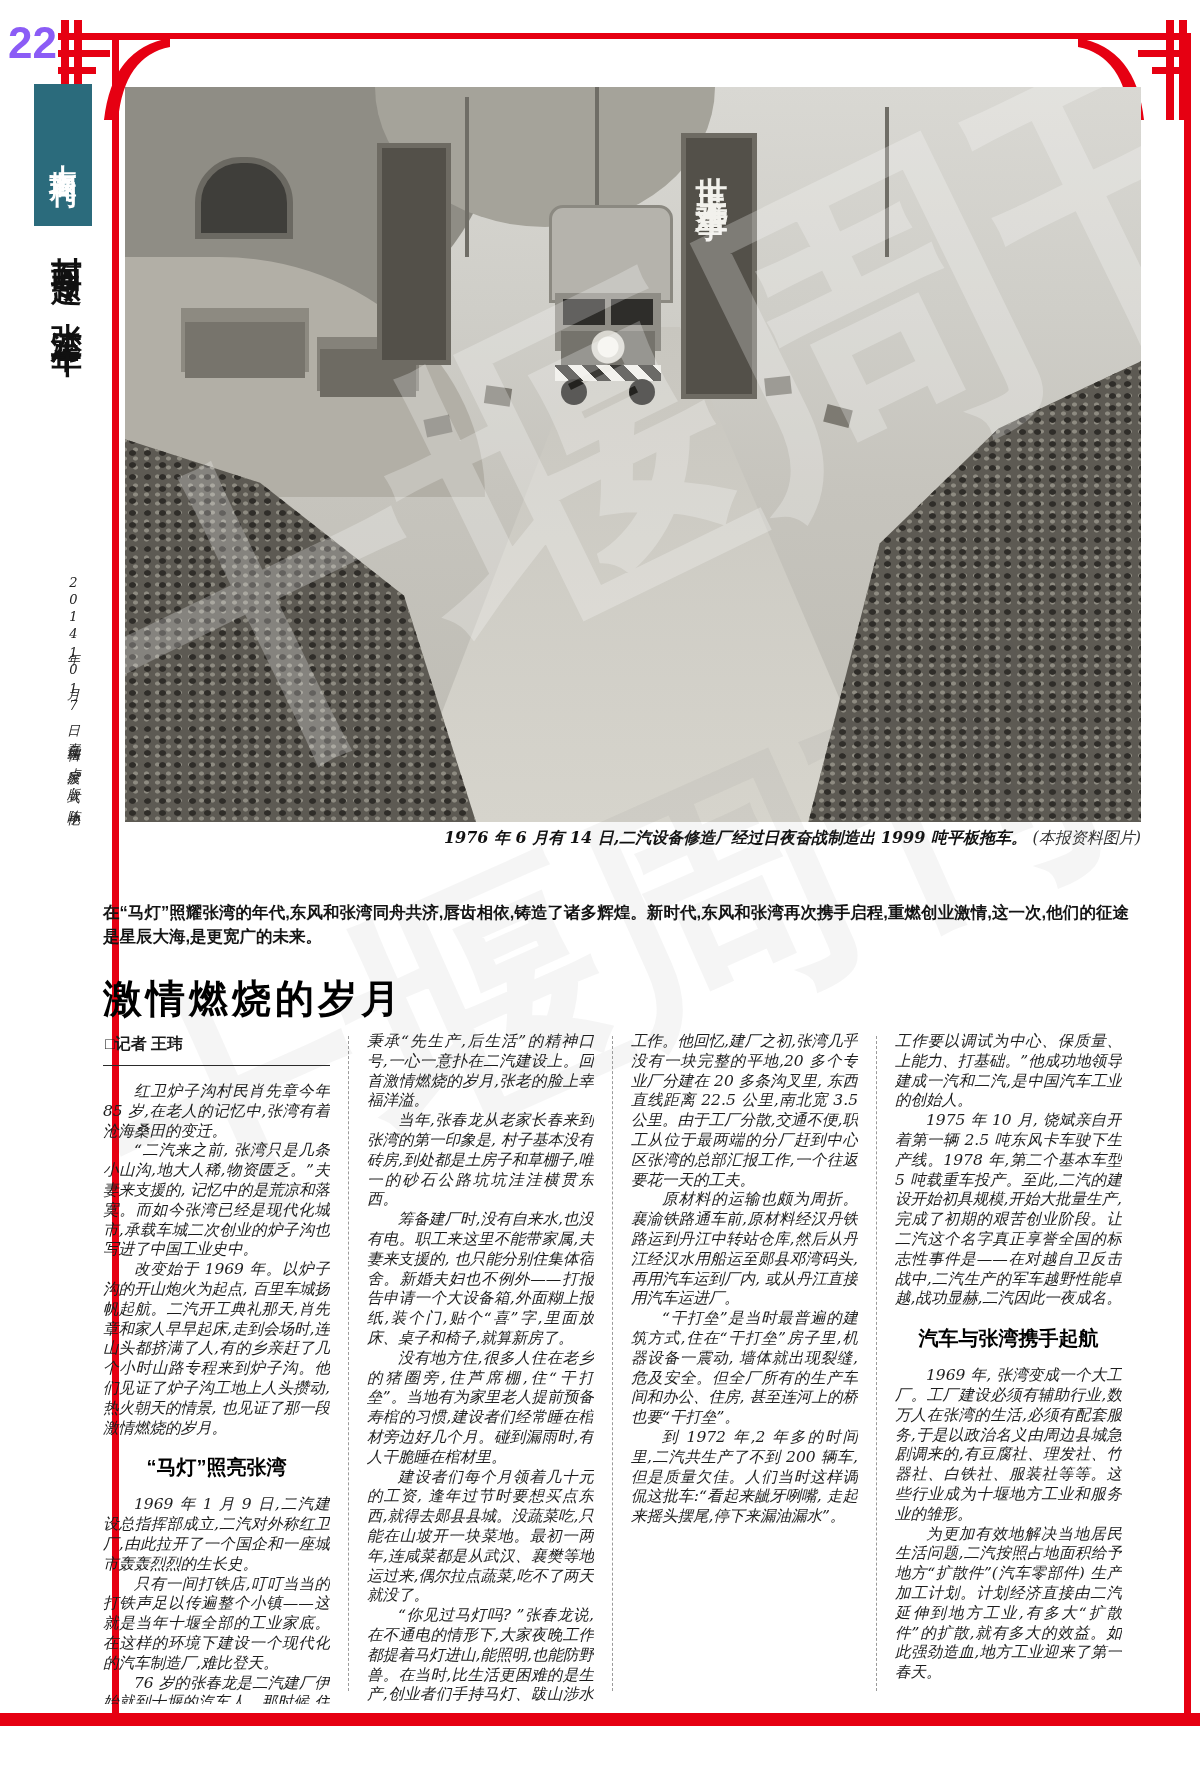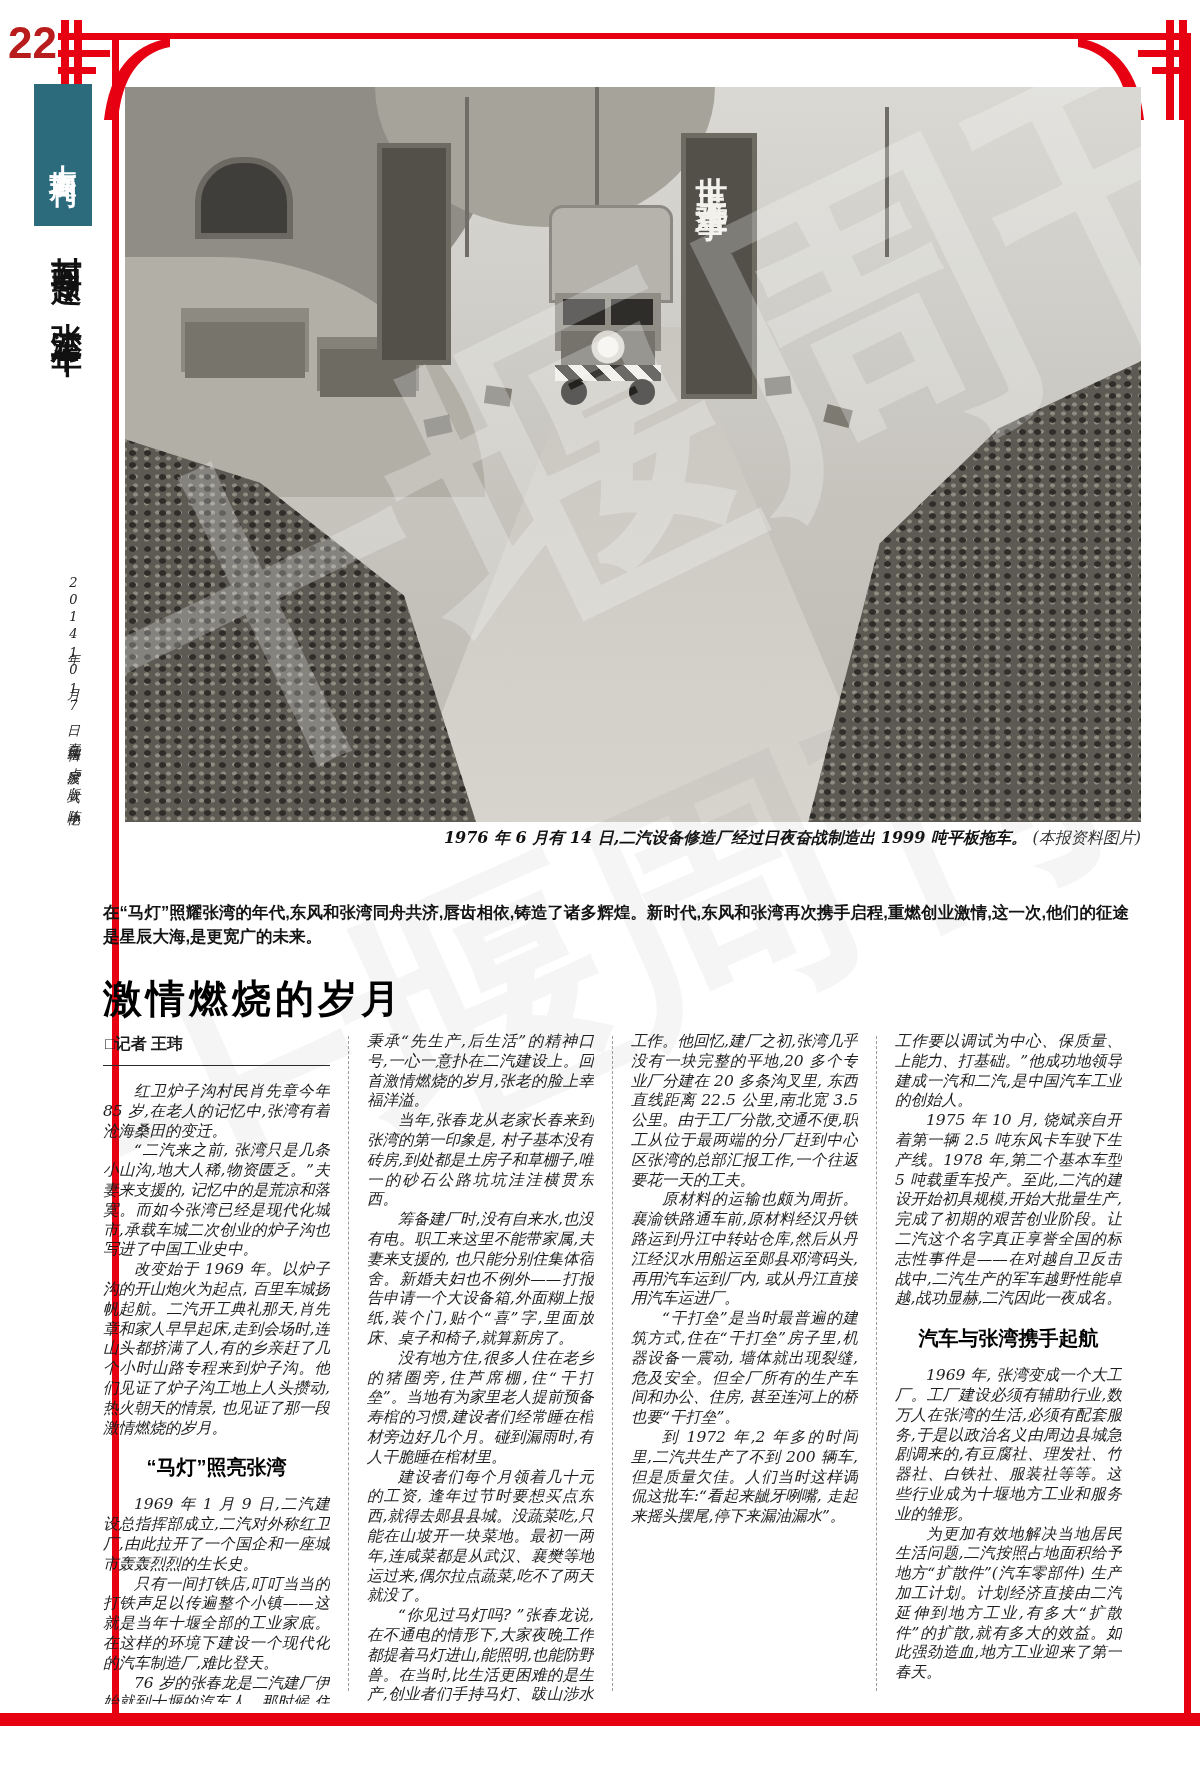--- a/index.html
+++ b/index.html
@@ -12,21 +12,21 @@
   .rule{position:absolute;background:#e60012;}
   .rule-top{left:112px;top:33px;width:1078px;height:6px;}
   .rule-left{left:112px;top:33px;width:7px;height:1682px;}
   .rule-right{left:1184px;top:33px;width:7px;height:1682px;}
   .rule-bottom{left:0;top:1713px;width:1200px;height:13px;}
   .corner{position:absolute;top:20px;width:112px;height:100px;}
   .corner-right{left:1078px;}
   .corner-left{left:58px;transform:scaleX(-1);}
   
   .page-number{position:absolute;left:8px;top:18px;width:100px;
-    font-family:"Liberation Sans",sans-serif;font-weight:bold;font-size:44px;color:#b91c1c;}
+    font-family:"Liberation Sans",sans-serif;font-weight:bold;font-size:44px;color:#8b5cf6;}
   .masthead{position:absolute;left:34px;top:84px;width:58px;height:142px;background:#2b6b7c;
     color:#fff;display:flex;align-items:center;justify-content:center;
     writing-mode:vertical-rl;text-orientation:upright;
     font-family:"Liberation Sans",sans-serif;font-weight:bold;font-size:27px;letter-spacing:6px;}
   .section-title{position:absolute;left:44px;top:232px;height:350px;width:44px;
     writing-mode:vertical-rl;text-orientation:upright;
     font-size:31px;font-weight:bold;letter-spacing:6px;color:#111;}
   .date-editor{position:absolute;left:52px;top:575px;height:240px;width:30px;
     writing-mode:vertical-rl;text-orientation:upright;
     font-size:13px;font-style:italic;letter-spacing:2px;color:#222;}

